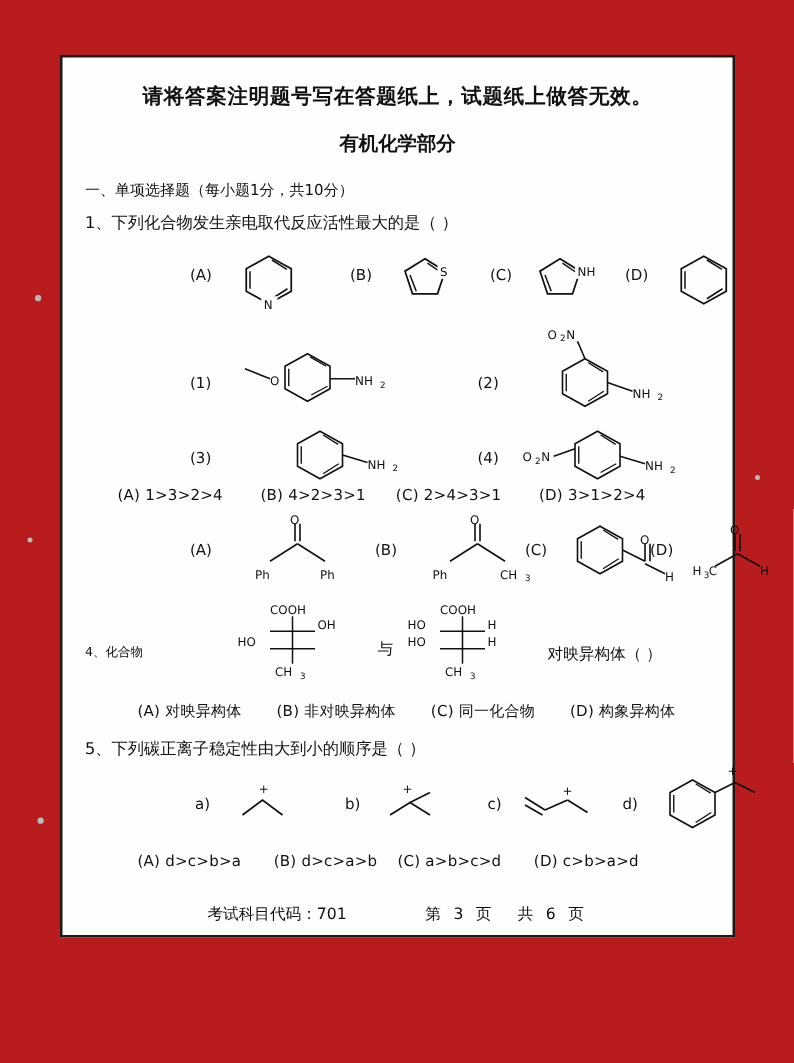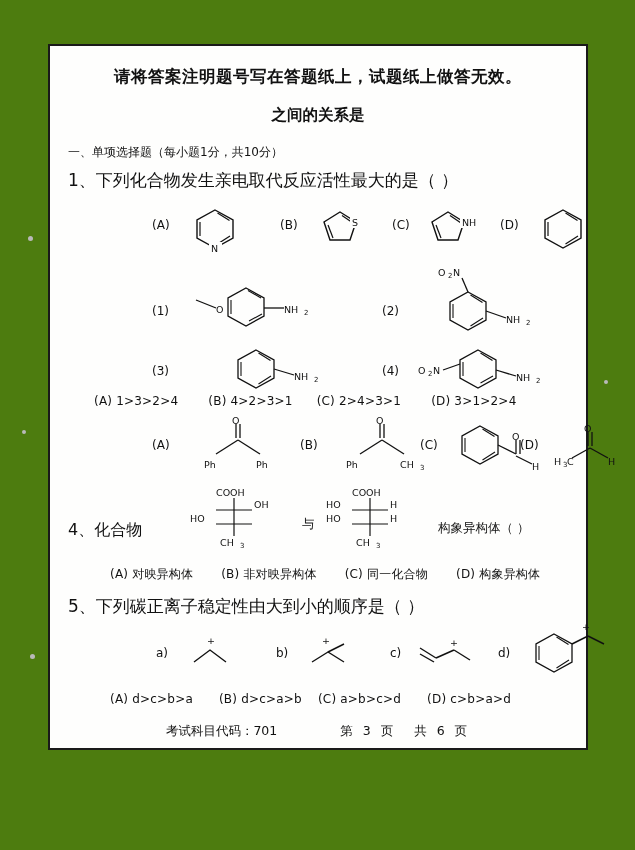--- a/index.html
+++ b/index.html
@@ -12,21 +12,21 @@
     height: 850px;
     font-family: "DejaVu Sans", sans-serif;
     color: #111;
     position: relative;
     overflow: hidden;
   }
   .page {
     position: absolute;
     left: 0; top: 0;
     width: 635px; height: 850px;
-    background: #4d7c0f;
+    background: #b91c1c;
   }
   .scan-noise {
     position: absolute;
     border-radius: 50%;
     background: #b9b9b9;
   }
   .paper-border {
     position: absolute;
     left: 48px;
     top: 44px;
@@ -56,21 +56,21 @@
     font-weight: bold;
     font-size: 15.5px;
     margin-top: 17px;
   }
   .sec-head {
     font-size: 12px;
     margin-top: 18px;
     margin-left: 2px;
   }
   .q-line {
-    font-size: 17px;
+    font-size: 13px;
     margin-top: 8px;
     margin-left: 2px;
   }
   .ans-row {
     font-size: 12px;
     margin-left: 28px;
     margin-top: 10px;
     letter-spacing: 0.2px;
   }
   .footer {
@@ -110,21 +110,21 @@
 
   <div class="scan-noise" style="left:28px;top:236px;width:5px;height:5px;"></div>
   <div class="scan-noise" style="left:22px;top:430px;width:4px;height:4px;"></div>
   <div class="scan-noise" style="left:30px;top:654px;width:5px;height:5px;"></div>
   <div class="scan-noise" style="left:604px;top:380px;width:4px;height:4px;"></div>
 
   <div class="paper-border">
     <div class="inner">
 
       <div class="title-main">请将答案注明题号写在答题纸上，试题纸上做答无效。</div>
-      <div class="title-sub">之间的关系是</div>
+      <div class="title-sub">有机化学部分</div>
 
       <div class="sec-head">一、单项选择题（每小题1分，共10分）</div>
 
       <div class="q-line">
         <span>1、</span><span>下列化合物发生亲电取代反应活性最大的是（        ）</span>
       </div>
 
       <div class="struct-row" style="height:62px;margin-top:4px;">
 
         <span class="lbl abs" style="left:62px;top:22px;">(A)</span>
@@ -306,22 +306,22 @@
           <text class="chem-text" x="68" y="22" fill="#111">H</text>
           <text class="chem-text" x="4" y="22" fill="#111">HO</text>
           <line x1="48" y1="24" x2="48" y2="38" stroke="#111" stroke-width="1.2"></line>
           <line x1="30" y1="38" x2="66" y2="38" stroke="#111" stroke-width="1.2"></line>
           <text class="chem-text" x="4" y="36" fill="#111">HO</text>
           <text class="chem-text" x="68" y="36" fill="#111">H</text>
           <line x1="48" y1="38" x2="48" y2="50" stroke="#111" stroke-width="1.2"></line>
           <text class="chem-text" x="34" y="60" fill="#111">CH</text>
           <text class="chem-text-sm" x="54" y="62" fill="#111">3</text>
         </svg>
-        <span class="lbl abs" style="left:2px;top:34px;font-size:16px;"><span>4、</span><span>化合物</span></span>
-        <span class="lbl abs" style="left:372px;top:34px;font-size:12.5px;">构象异构体（        ）</span>
+        <span class="lbl abs" style="left:2px;top:34px;font-size:10px;"><span>4、</span><span>化合物</span></span>
+        <span class="lbl abs" style="left:372px;top:34px;font-size:12.5px;">对映异构体（        ）</span>
       </div>
 
       <div class="ans-row" style="margin-top:8px;margin-left:44px;">
         <span style="margin-right:24px;">(A) 对映异构体</span>
         <span style="margin-right:24px;">(B) 非对映异构体</span>
         <span style="margin-right:24px;">(C) 同一化合物</span>
         <span>(D) 构象异构体</span>
       </div>
 
       <div class="q-line" style="margin-top:12px;">

